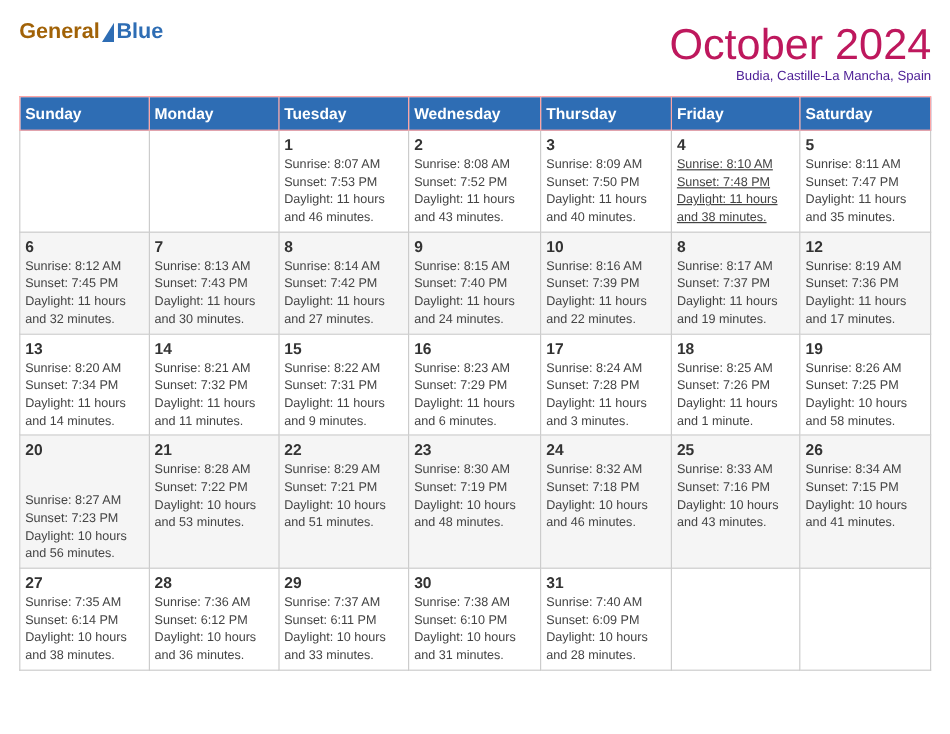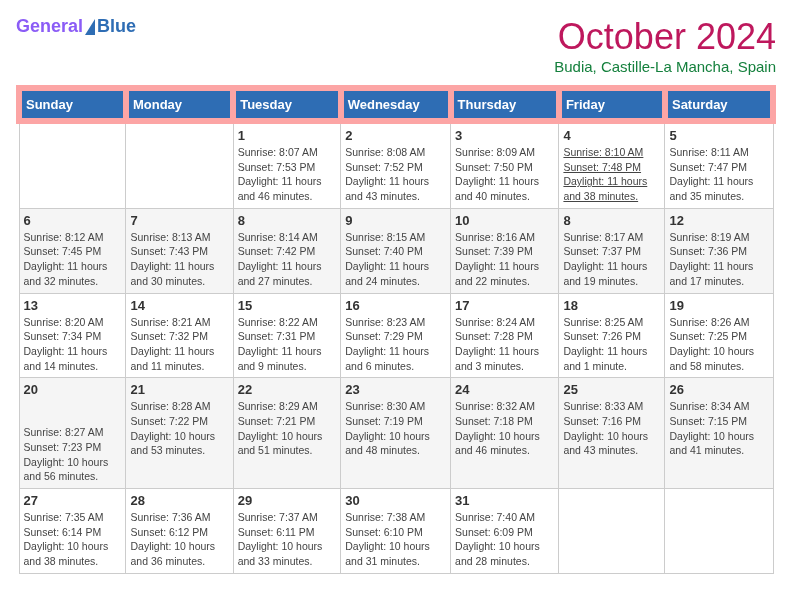--- a/index.html
+++ b/index.html
@@ -15,53 +15,53 @@
       justify-content: space-between;
       align-items: flex-start;
       margin-bottom: 10px;
     }
     .logo {
       display: flex;
       align-items: center;
       font-size: 18px;
       font-weight: bold;
     }
-    .logo-general { color: #8b5cf6; }
+    .logo-general { color: #a16207; }
     .logo-blue { color: #2e6db4; }
     .logo-triangle {
       width: 0;
       height: 0;
       border-left: 10px solid transparent;
       border-bottom: 16px solid #2e6db4;
       margin-left: 2px;
       margin-right: 2px;
     }
     .title-section { text-align: right; }
     .month-title {
       font-size: 36px;
       font-weight: normal;
       color: #be185d;
     }
     .location {
-      font-size: 15px;
-      color: #15803d;
+      font-size: 11px;
+      color: #4c1d95;
     }
     table {
       width: 100%;
       border-collapse: collapse;
       font-size: 11px;
     }
     thead tr th {
       background-color: #2e6db4;
       color: #fff;
       padding: 6px 4px;
       text-align: left;
       font-size: 13px;
       font-weight: bold;
-      border: 6px solid #fca5a5;
+      border: 1px solid #fca5a5;
     }
     tbody tr td {
       border: 1px solid #ccc;
       vertical-align: top;
       padding: 4px;
       height: 80px;
       width: 113px;
       background: #fff;
     }
     tbody tr:nth-child(even) td {

